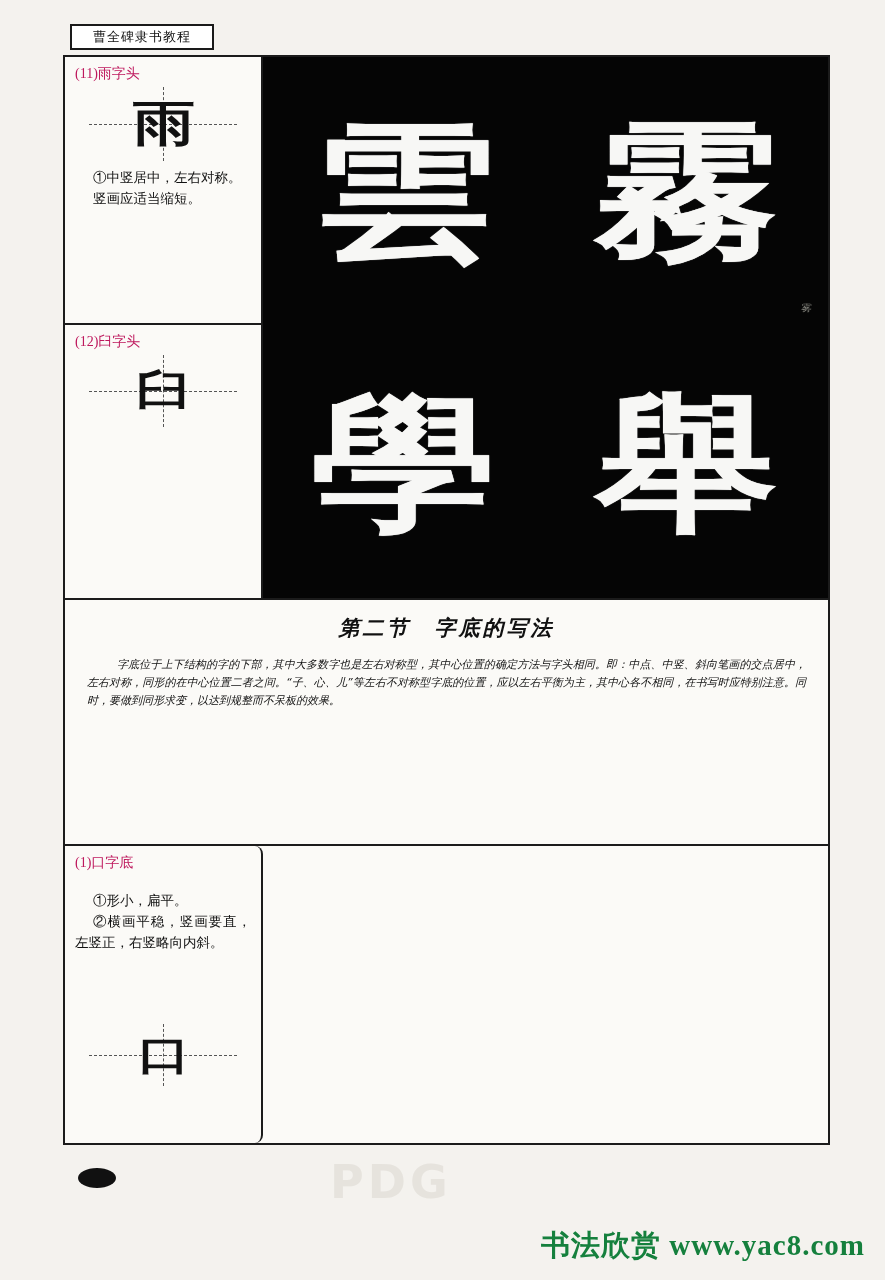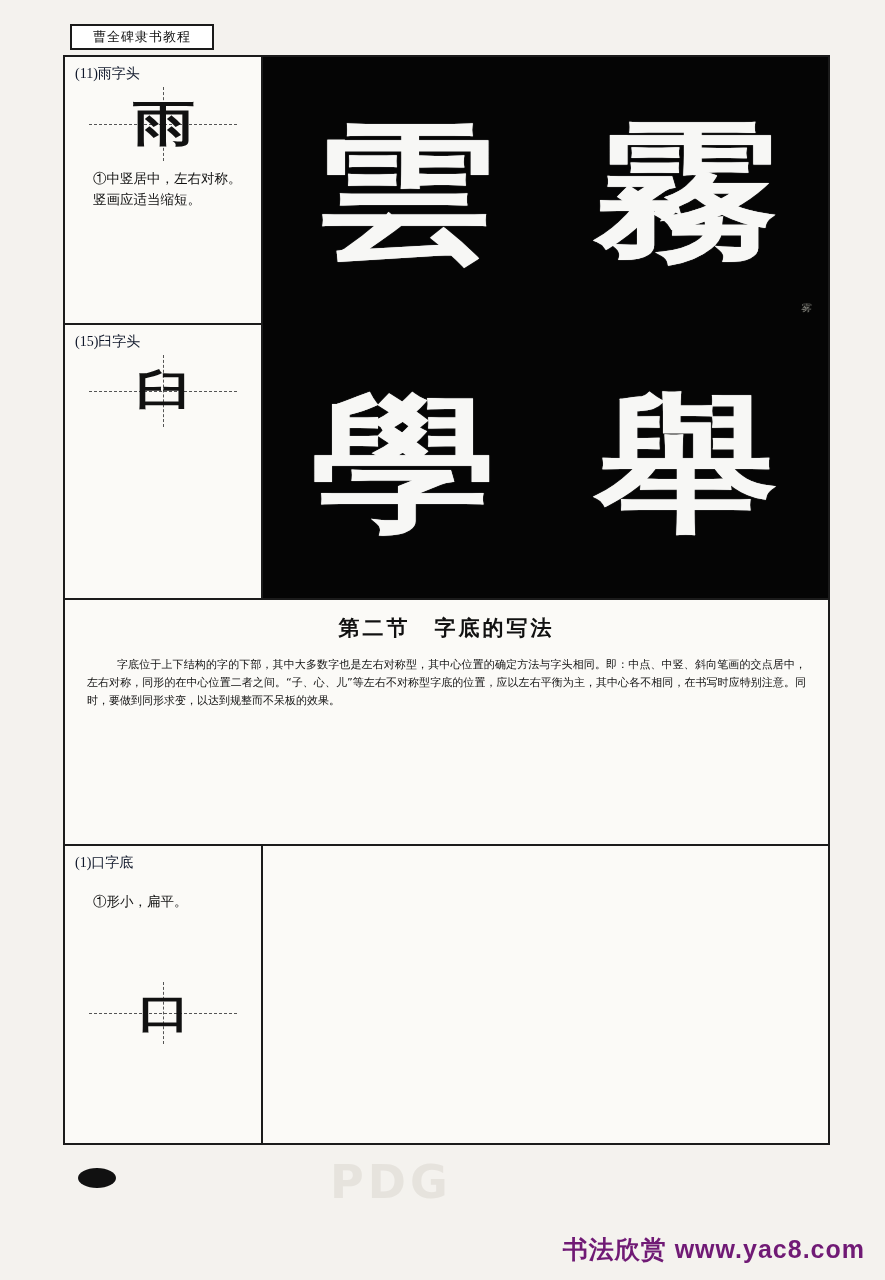--- a/index.html
+++ b/index.html
@@ -58,21 +58,21 @@
   .cell-text {
     border-right: 2px solid #1b1b1b;
     border-bottom: 2px solid #1b1b1b;
     background: #fbfaf7;
     padding: 8px 10px 6px 10px;
     box-sizing: border-box;
   }
   .cell-title {
     font-family: "DejaVu Sans", sans-serif;
     font-size: 14px;
-    color: #0f172a;
+    color: #be185d;
     margin-bottom: 4px;
     white-space: nowrap;
   }
   .cell-title .num {
     font-family: "Liberation Serif", serif;
   }
   .glyph-box {
     width: 148px;
     height: 74px;
     margin: 2px auto 8px auto;
@@ -102,21 +102,21 @@
     justify-content: center;
     font-family: "DejaVu Sans", sans-serif;
     font-size: 62px;
     line-height: 1;
     color: #111;
     letter-spacing: -2px;
     font-weight: bold;
     transform: scaleY(0.78);
   }
   .notes {
-    font-family: Liberation Sans, sans-serif;
+    font-family: Liberation Mono, monospace;
     font-size: 13.5px;
     line-height: 1.5;
     color: #111;
     text-align: justify;
   }
   .notes p {
     margin: 0 0 1px 0;
     text-indent: 18px;
   }
   
@@ -171,20 +171,21 @@
     font-size: 11px;
     line-height: 1.62;
     color: #111;
     margin: 0 0 2px 0;
     text-indent: 30px;
     text-align: justify;
   }
   
   .cell-text.bottom {
     border-bottom: none;
+    border-radius: 8px;
   }
   .dot {
     position: absolute;
     left: 78px;
     top: 1168px;
     width: 38px;
     height: 20px;
     background: #111;
     border-radius: 50%;
   }
@@ -195,24 +196,24 @@
     font-family: "DejaVu Sans", sans-serif;
     font-size: 46px;
     font-weight: bold;
     color: #e6e3dd;
     letter-spacing: 4px;
   }
   .footer {
     position: absolute;
     right: 20px;
     bottom: 14px;
-    font-family: Liberation Sans, sans-serif;
-    font-size: 25px;
-    font-weight: bold;
-    color: #701a75;
+    font-family: Liberation Serif, serif;
+    font-size: 29px;
+    font-weight: bold;
+    color: #15803d;
     letter-spacing: 1px;
     white-space: nowrap;
   }
 </style>
 </head>
 <body>
 
 <div class="page">
 
   <div class="running-head">曹全碑隶书教程</div>
@@ -229,21 +230,21 @@
         <div class="glyph-char">雨</div>
       </div>
       <div class="notes">
         <p>①中竖居中，左右对称。</p>
         <p>竖画应适当缩短。</p>
       </div>
     </div>
 
     <div class="block cell-text" style="left:0; top:268px; width:198px; height:275px;">
       <div class="cell-title">
-        <span class="num">(15)</span><span>臼字头</span>
+        <span class="num">(12)</span><span>臼字头</span>
       </div>
       <div class="glyph-box" style="height:72px;">
         <div class="guide-v"></div>
         <div class="guide-h"></div>
         <div class="glyph-char" style="font-size:56px;">臼</div>
       </div>
     </div>
 
     <div class="block rubbing" style="left:198px; top:0; width:565px; height:543px;">
       <div class="rub-cell" style="left:0; top:0; width:282px; height:271px;">
@@ -254,33 +255,34 @@
         <div class="rub-mark" style="right:16px; bottom:12px;">雾</div>
       </div>
       <div class="rub-cell" style="left:0; top:271px; width:282px; height:272px;">
         <div class="rub-char" style="font-size:185px;">學</div>
       </div>
       <div class="rub-cell" style="left:282px; top:271px; width:283px; height:272px;">
         <div class="rub-char" style="font-size:185px;">舉</div>
       </div>
     </div>
 
-    <div class="block section-block" style="left:0; top:543px; width:763px; height:246px;">
+    <div class="block section-block" style="left:0; top:543px; width:763px; height:246px;font-style:italic;">
       <div class="section-title">第二节　字底的写法</div>
       <div class="section-body">
         <p>字底位于上下结构的字的下部，其中大多数字也是左右对称型，其中心位置的确定方法与字头相同。即：中点、中竖、斜向笔画的交点居中，左右对称，同形的在中心位置二者之间。“子、心、儿”等左右不对称型字底的位置，应以左右平衡为主，其中心各不相同，在书写时应特别注意。同时，要做到同形求变，以达到规整而不呆板的效果。</p>
       </div>
     </div>
 
     <div class="block cell-text bottom" style="left:0; top:789px; width:198px; height:297px;">
       <div class="cell-title">
         <span class="num">(1)</span><span>口字底</span>
       </div>
       <div class="notes" style="margin-top:20px;">
         <p>①形小，扁平。</p>
+        <p>②横画平稳，竖画要直，左竖正，右竖略向内斜。</p>
       </div>
       <div class="glyph-box" style="margin-top:70px; height:62px;">
         <div class="guide-v"></div>
         <div class="guide-h"></div>
         <div class="glyph-char" style="font-size:52px;">口</div>
       </div>
     </div>
 
   </div>
 

